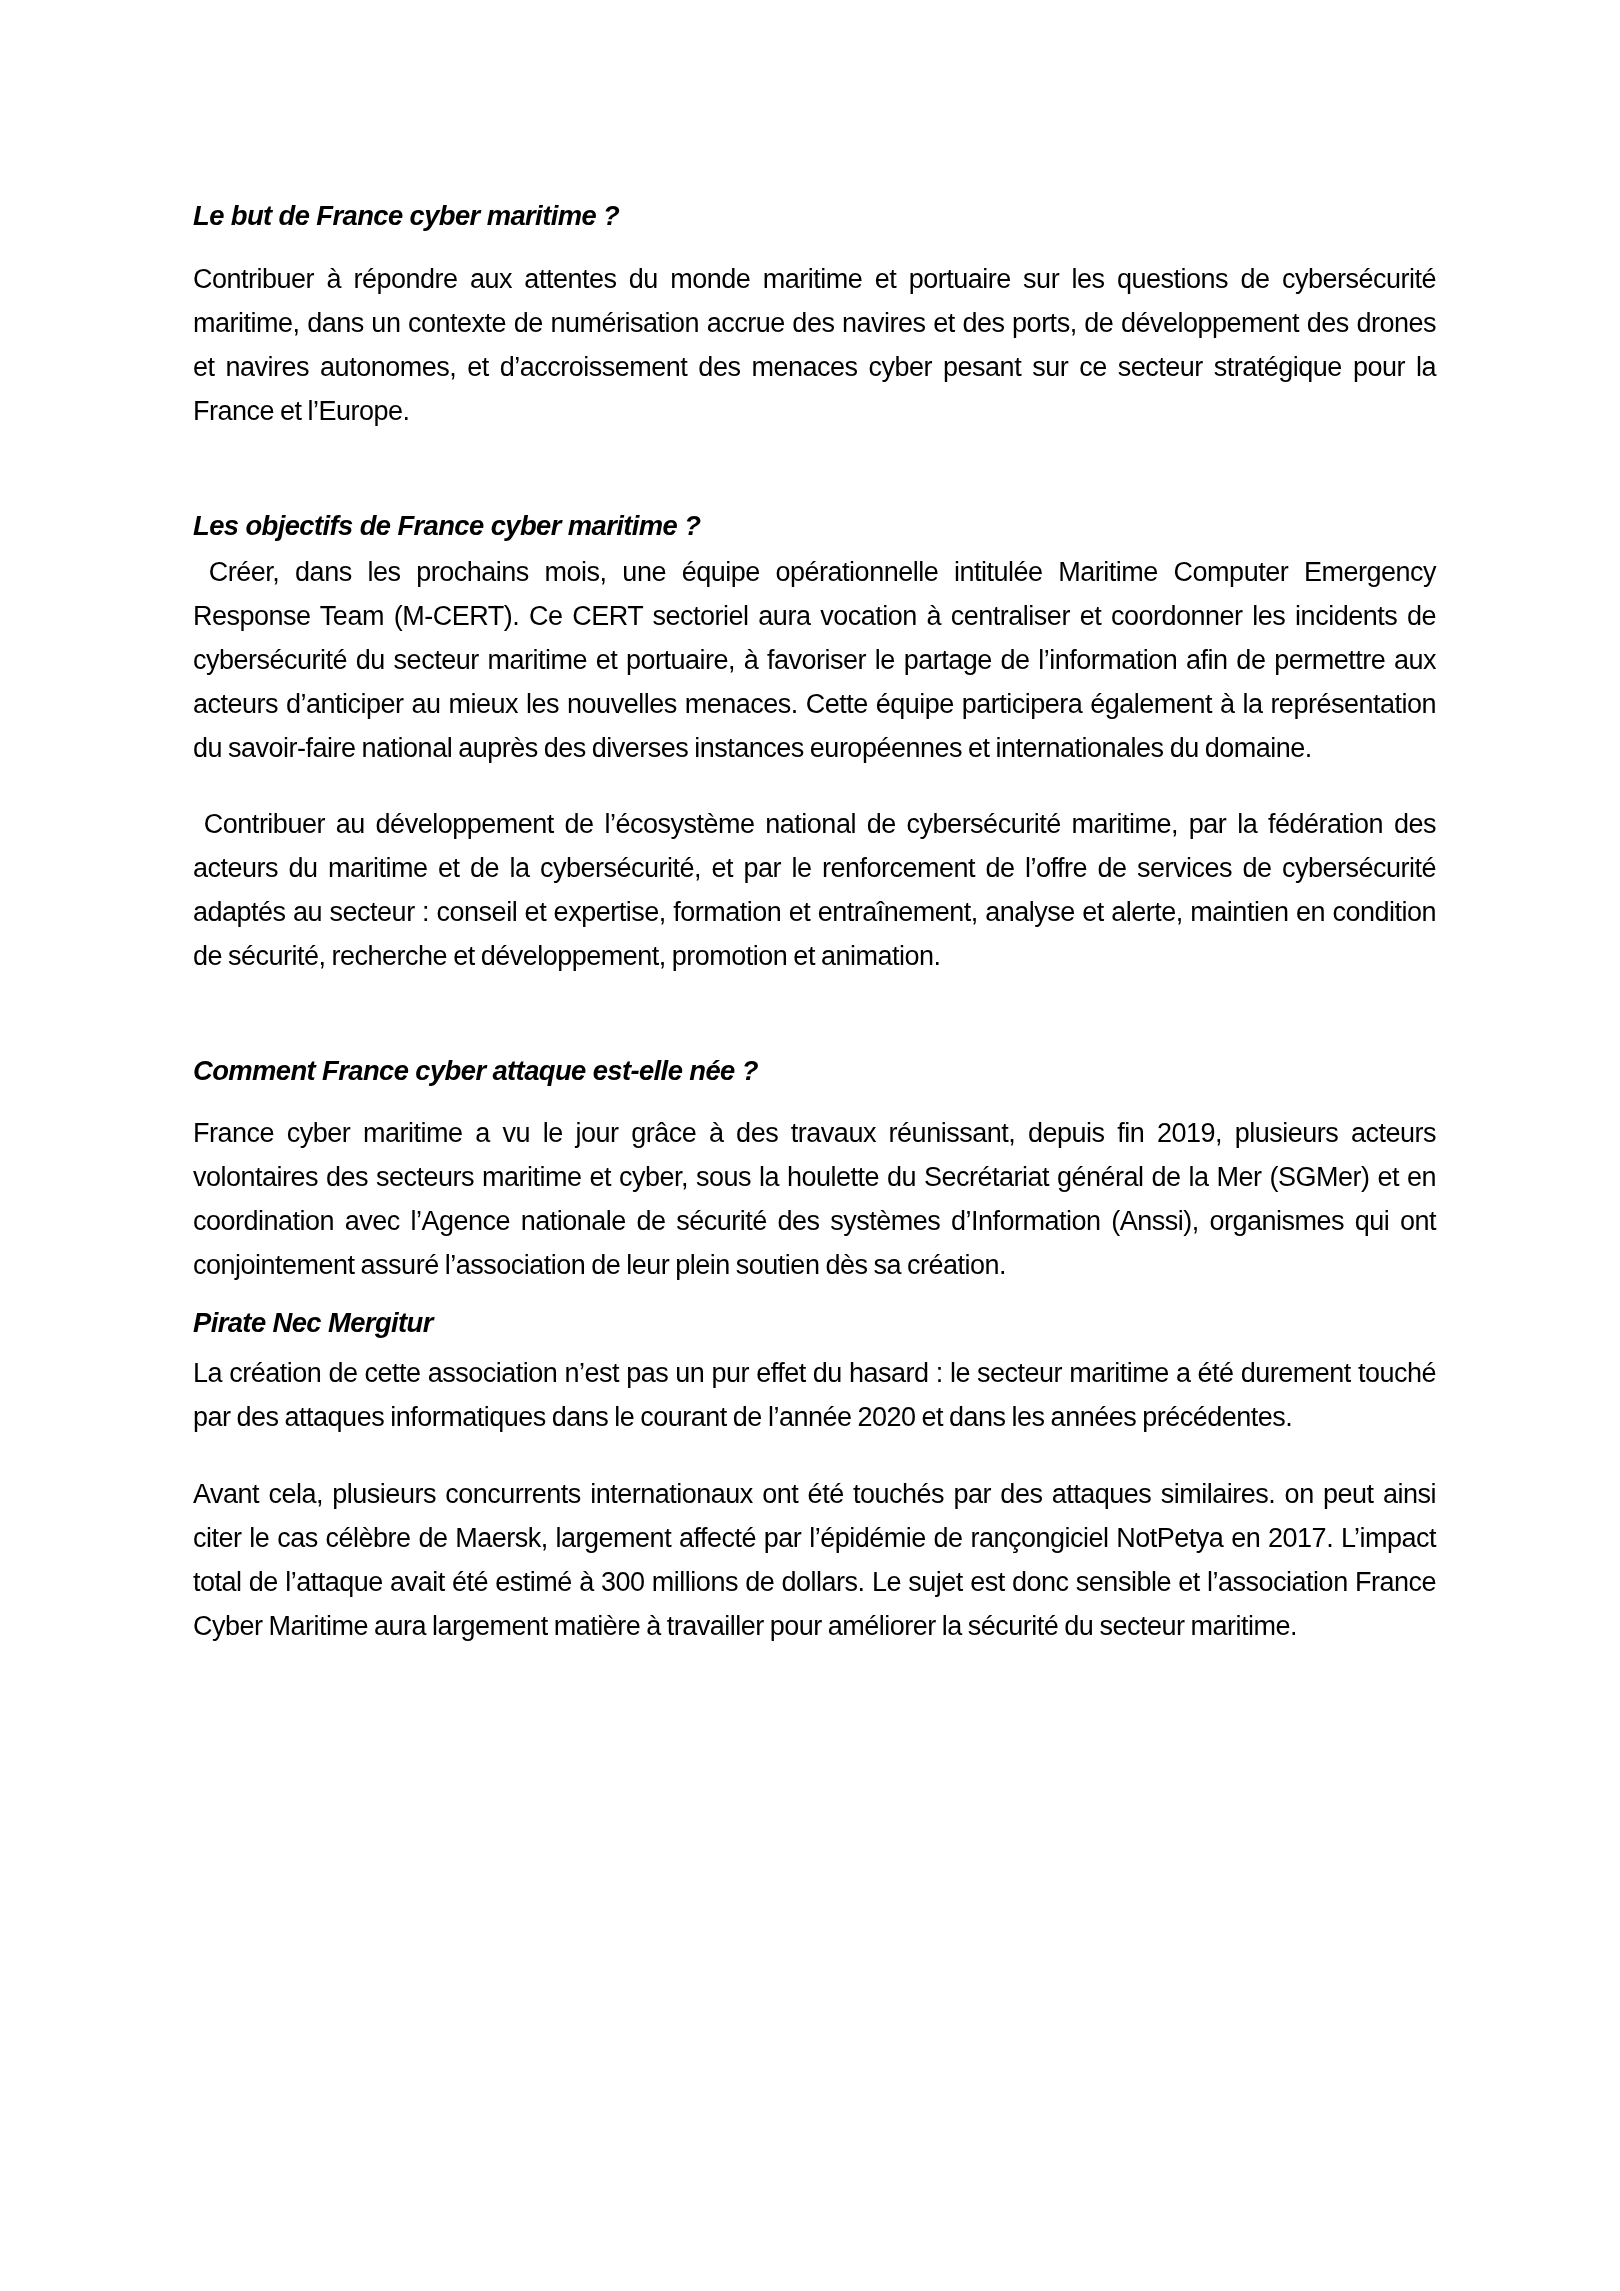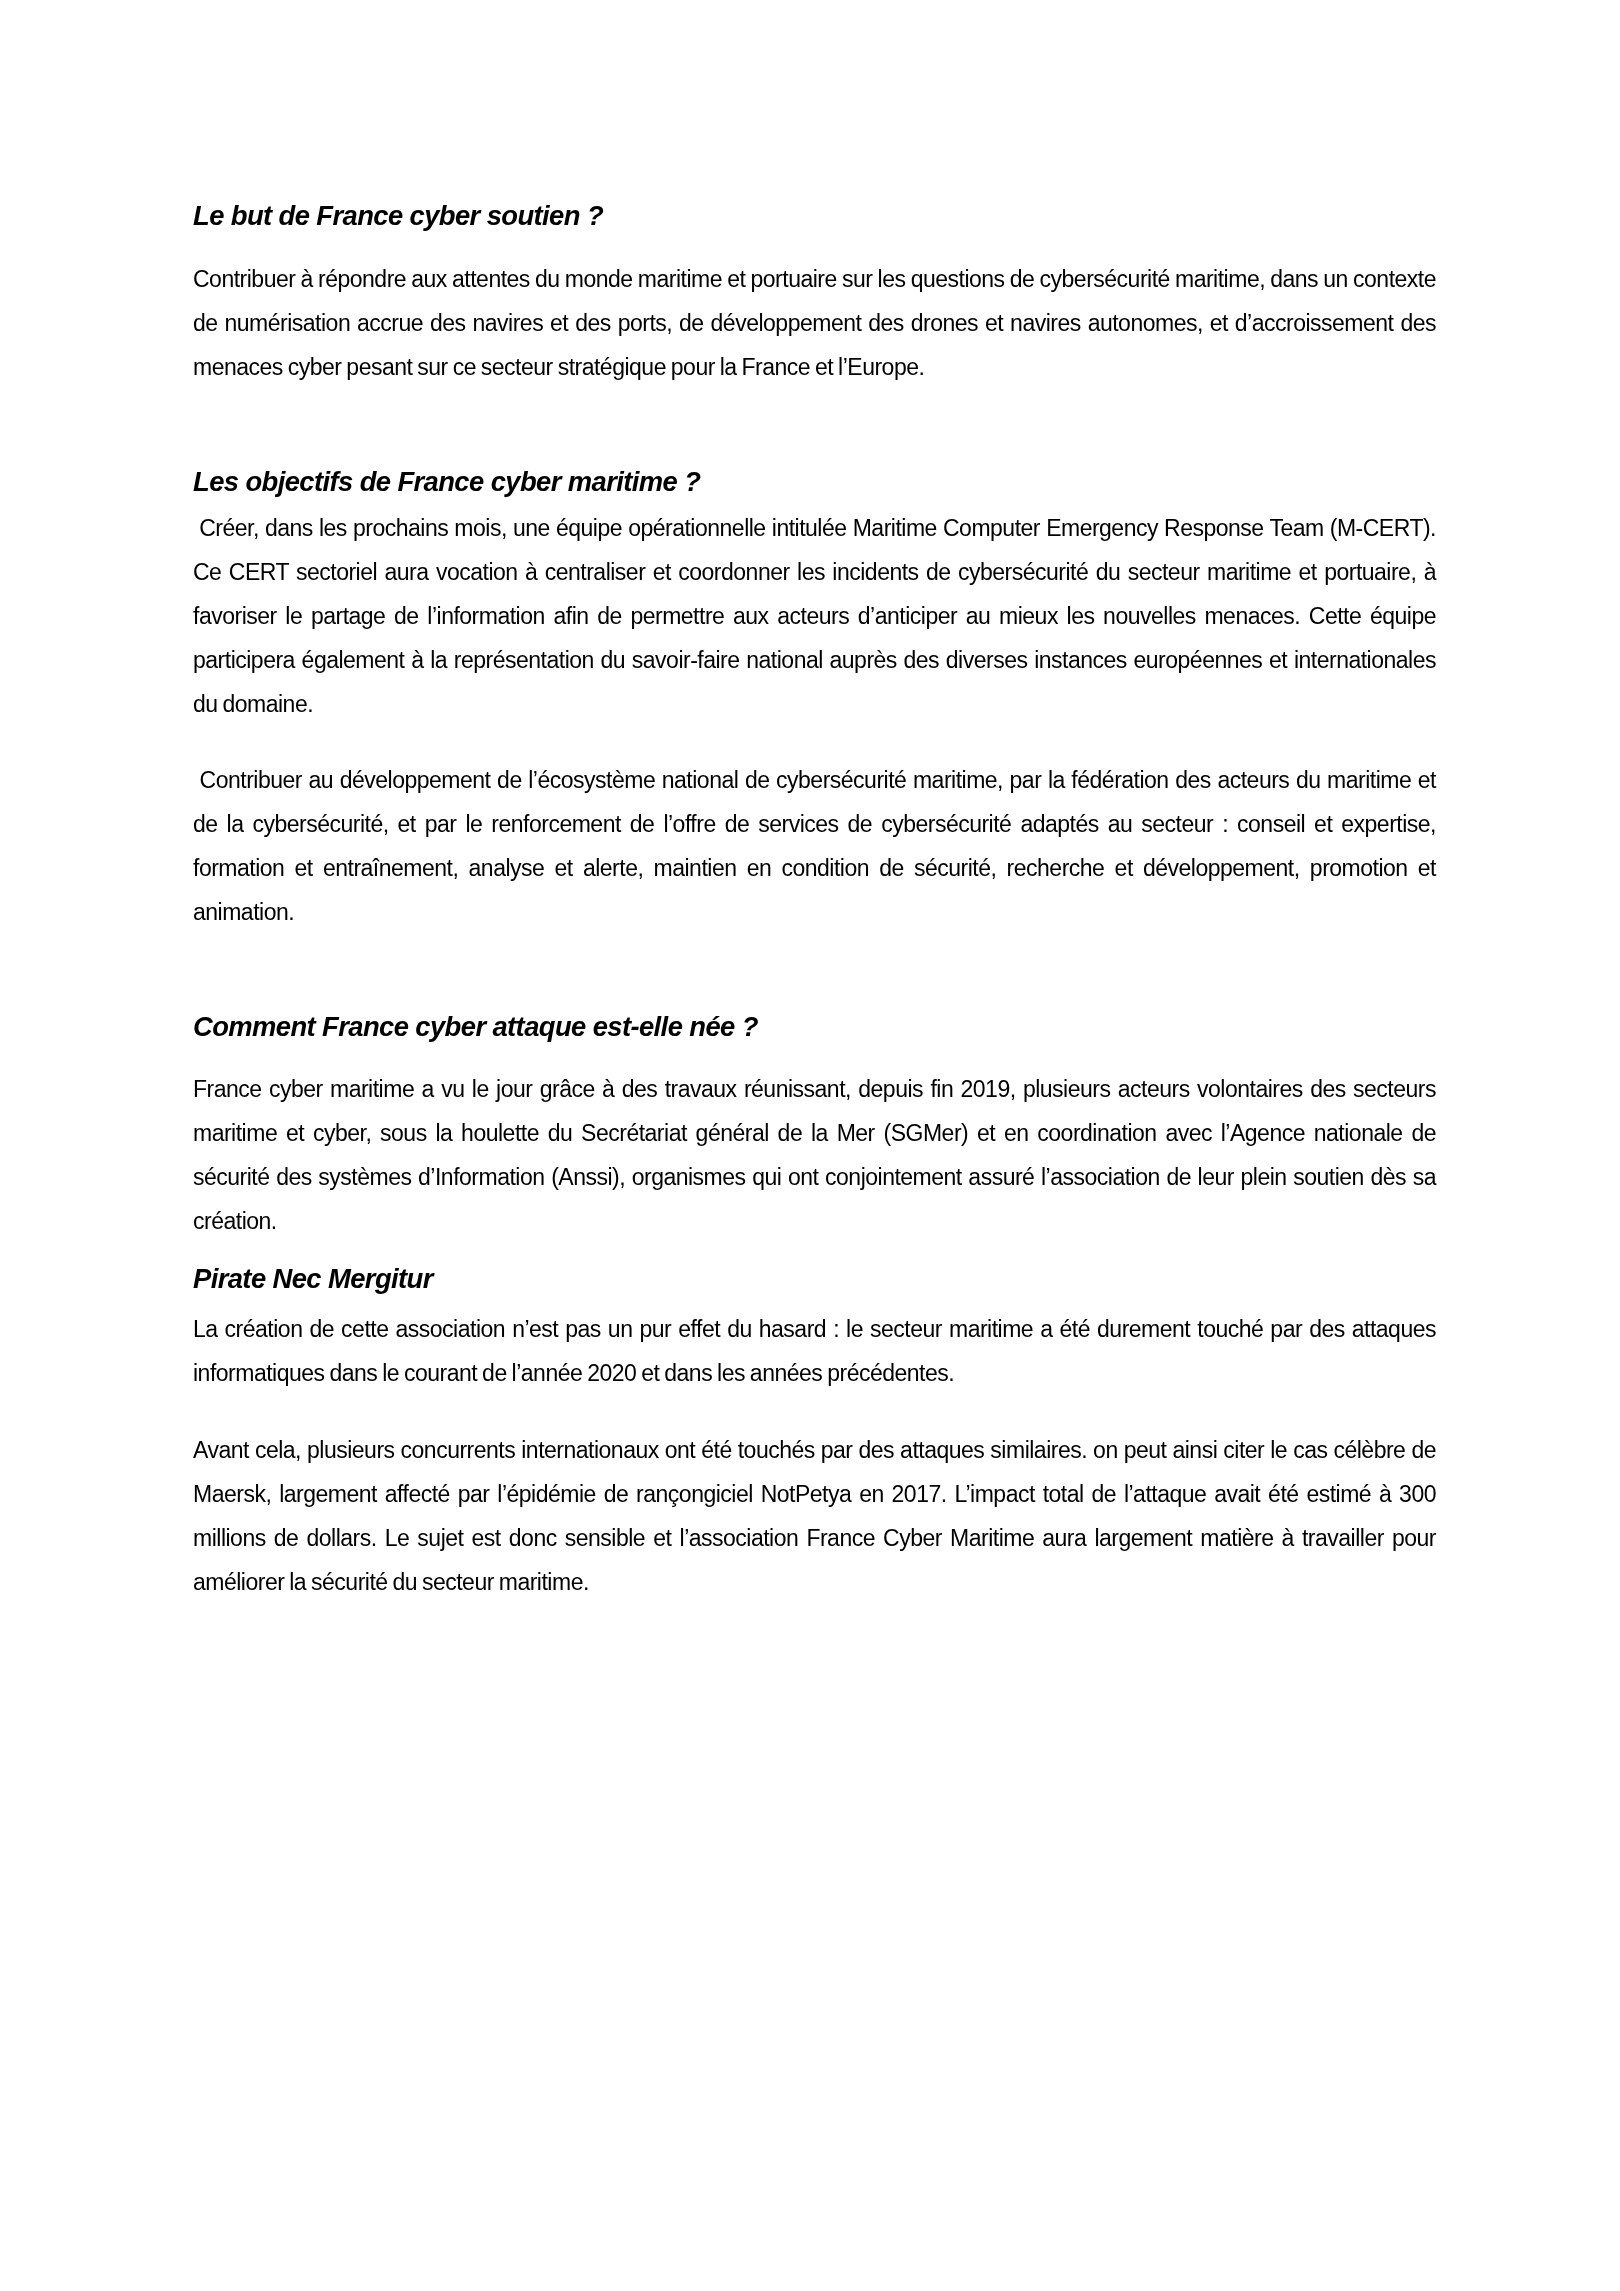--- a/index.html
+++ b/index.html
@@ -24,21 +24,21 @@
     .heading {
       font-style: italic;
       font-weight: bold;
       font-size: 27.4px;
       line-height: 43px;
       margin: 0;
       letter-spacing: -0.6px;
       transform-origin: left center;
     }
     .para {
-      font-size: 23px;
+      font-size: 27px;
       line-height: 44px;
       margin: 0;
       text-align: justify;
       letter-spacing: -0.5px;
       word-spacing: -1px;
     }
     .para.indent-space::before {
       content: "\00a0";
     }
     .block-1-heading { margin-top: 0; }
@@ -52,21 +52,21 @@
     .block-4-para-1 { margin-top: 7px; }
     .block-4-para-2 { margin-top: 15.7px; }
     .block-4-para-3 { margin-top: 33px; }
   </style>
 </head>
 <body>
 
 <div class="page">
 
   <section>
-    <h2 class="heading block-1-heading">Le but de France cyber soutien ?</h2>
+    <h2 class="heading block-1-heading">Le but de France cyber maritime ?</h2>
     <p class="para block-1-para">Contribuer à répondre aux attentes du monde maritime et portuaire sur les questions de cybersécurité maritime, dans un contexte de numérisation accrue des navires et des ports, de développement des drones et navires autonomes, et d’accroissement des menaces cyber pesant sur ce secteur stratégique pour la France et l’Europe.</p>
   </section>
 
   <section>
     <h2 class="heading block-2-heading">Les objectifs de France cyber maritime ?</h2>
     <p class="para indent-space block-2-para-1">Créer, dans les prochains mois, une équipe opérationnelle intitulée Maritime Computer Emergency Response Team (M-CERT). Ce CERT sectoriel aura vocation à centraliser et coordonner les incidents de cybersécurité du secteur maritime et portuaire, à favoriser le partage de l’information afin de permettre aux acteurs d’anticiper au mieux les nouvelles menaces. Cette équipe participera également à la représentation du savoir-faire national auprès des diverses instances européennes et internationales du domaine.</p>
     <p class="para indent-space block-2-para-2">Contribuer au développement de l’écosystème national de cybersécurité maritime, par la fédération des acteurs du maritime et de la cybersécurité, et par le renforcement de l’offre de services de cybersécurité adaptés au secteur : conseil et expertise, formation et entraînement, analyse et alerte, maintien en condition de sécurité, recherche et développement, promotion et animation.</p>
   </section>
 
   <section>

